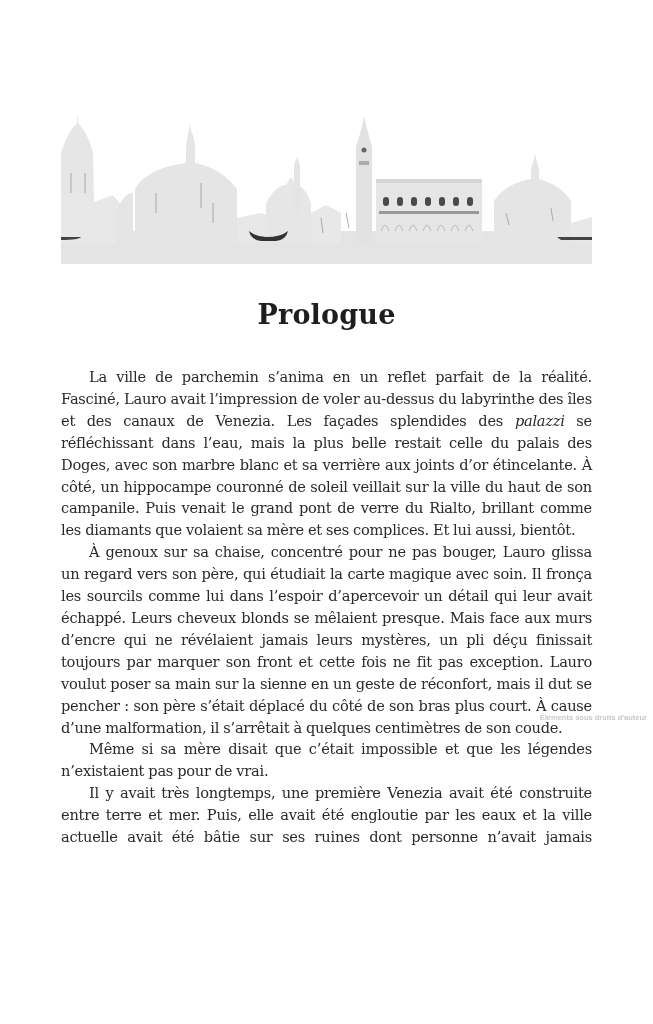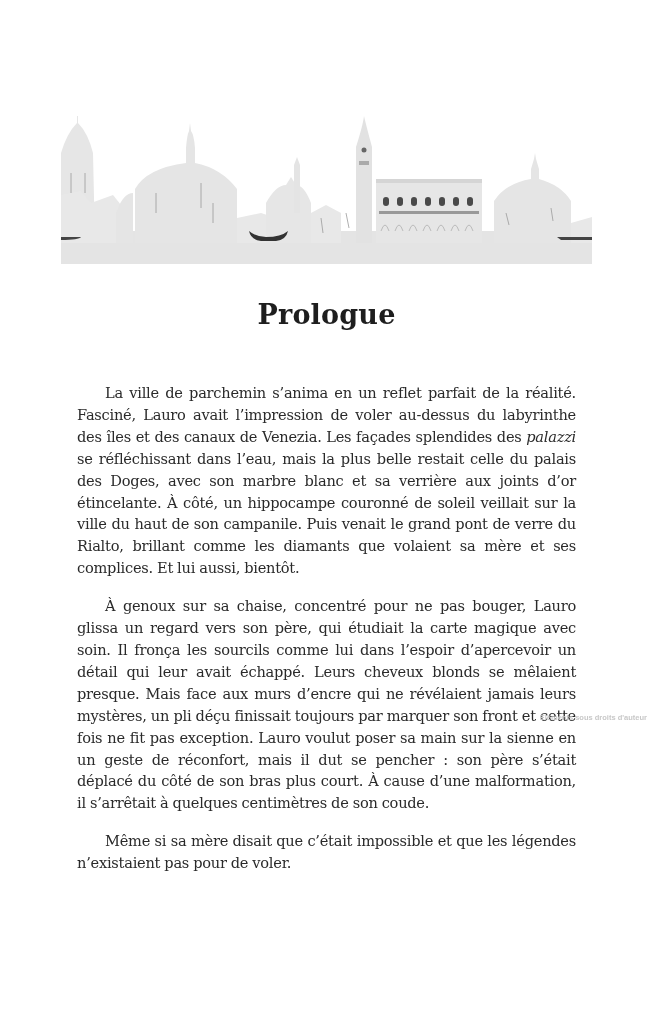--- a/index.html
+++ b/index.html
@@ -9,21 +9,21 @@
   .banner svg { width: 100%; height: 100%; display: block; }
   .title {
     position: absolute; left: 0; right: 0; top: 281px; text-align: center;
     font-family: "DejaVu Serif", serif; font-size: 27px; color: #1e1e1e; letter-spacing: 0.2px;
   }
   .body {
     position: absolute; left: 61px; top: 366px; width: 531px;
     font-family: "DejaVu Serif", serif; font-size: 14.6px; line-height: 21.9px; color: #2a2a2a;
     text-align: justify; letter-spacing: -0.25px; word-spacing: -0.3px;
   }
-  .body p { margin: 16px; text-indent: 28px; }
+  .body p { margin: 0; text-indent: 28px; }
   .body p.last-line { text-align-last: justify; }
   .body em { font-style: italic; }
   .watermark {
     position: absolute; right: 6px; bottom: 6px;
     font-family: "Liberation Sans", sans-serif; font-size: 7.5px; color: #c8c8c8; font-weight: bold;
   }
 </style>
 </head>
 <body>
 
@@ -78,17 +78,18 @@
         <path d="M10 60 L10 80 M24 60 L24 80 M95 80 L95 100 M140 70 L140 95 M152 90 L152 110 M260 105 L262 120 M285 100 L288 115 M445 100 L448 112 M490 95 L492 108"></path>
       </g>
     </svg>
   </div>
 
   <h1 class="title">Prologue</h1>
 
   <div class="body">
     <p><span>La ville de parchemin s’anima en un reflet parfait de la réalité. Fasciné, Lauro avait l’impression de voler au-dessus du labyrinthe des îles et des canaux de Venezia. Les façades splendides des </span><em>palazzi</em><span> se réfléchissant dans l’eau, mais la plus belle restait celle du palais des Doges, avec son marbre blanc et sa verrière aux joints d’or étincelante. À côté, un hippocampe couronné de soleil veillait sur la ville du haut de son campanile. Puis venait le grand pont de verre du Rialto, brillant comme les diamants que volaient sa mère et ses complices. Et lui aussi, bientôt.</span></p>
     <p>À genoux sur sa chaise, concentré pour ne pas bouger, Lauro glissa un regard vers son père, qui étudiait la carte magique avec soin. Il fronça les sourcils comme lui dans l’espoir d’apercevoir un détail qui leur avait échappé. Leurs cheveux blonds se mêlaient presque. Mais face aux murs d’encre qui ne révélaient jamais leurs mystères, un pli déçu finissait toujours par marquer son front et cette fois ne fit pas exception. Lauro voulut poser sa main sur la sienne en un geste de réconfort, mais il dut se pencher : son père s’était déplacé du côté de son bras plus court. À cause d’une malformation, il s’arrêtait à quelques centimètres de son coude.</p>
-    <p>Même si sa mère disait que c’était impossible et que les légendes n’existaient pas pour de voler.</p>
+    <p>Même si sa mère disait que c’était impossible et que les légendes n’existaient pas pour de vrai.</p>
+    <p class="last-line">Il y avait très longtemps, une première Venezia avait été construite entre terre et mer. Puis, elle avait été engloutie par les eaux et la ville actuelle avait été bâtie sur ses ruines dont personne n’avait jamais</p>
   </div>
 
   <div class="watermark">Éléments sous droits d'auteur</div>
 </div>
 
 </body></html>

